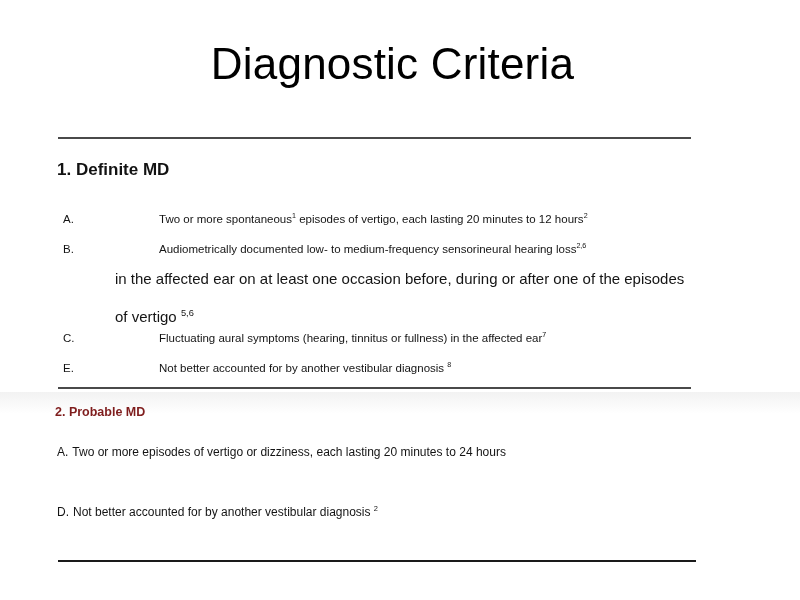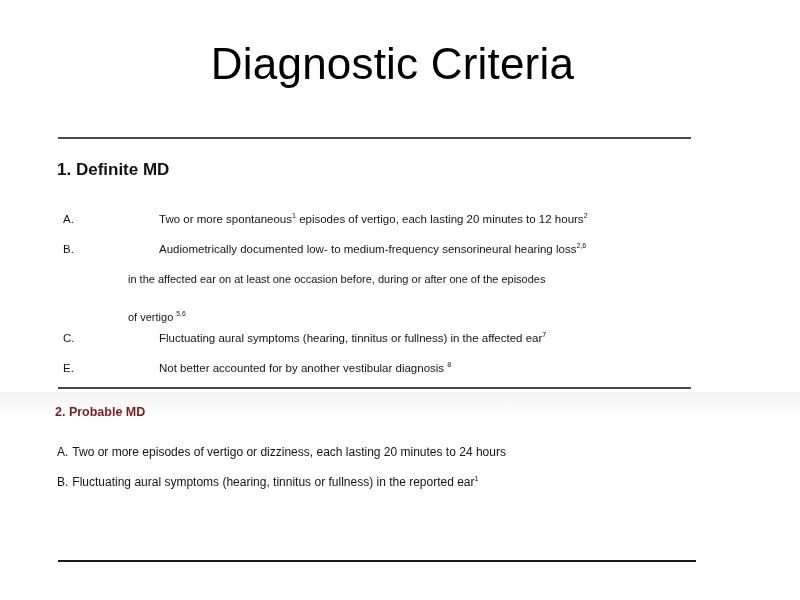--- a/index.html
+++ b/index.html
@@ -76,22 +76,22 @@
     width: 40px;
   }
   .s1-row .txt {
     position: absolute;
     left: 52px;
     top: 0;
     margin-left: 44px;
   }
   .s1-cont {
     position: absolute;
-    left: 128px;
-    font-size: 11px;
+    left: 115px;
+    font-size: 15px;
     line-height: 14px;
     color: #141414;
     white-space: nowrap;
   }
 
   .r-a  { top: 212px; }
   .r-b1 { top: 242px; }
   .r-b2 { top: 272px; }
   .r-b3 { top: 302px; margin-top: 8px; }
   .r-c  { top: 331px; }
@@ -173,18 +173,18 @@
   </div>
 
   <div class="rule rule-mid"></div>
 
   <div class="sec2-band"></div>
 
   <div class="sec2-heading">2. Probable MD</div>
 
   <div class="s2-row r2-a"><span class="lbl">A.</span><span>Two or more episodes of vertigo or dizziness, each lasting 20 minutes to 24 hours</span><sup></sup></div>
 
-  <div class="s2-row r2-b"><span class="lbl">B.</span><span>Fluctuating aural symptoms (hearing, tinnitus or fullness) in the reported ear</span><sup>1</sup></div>
 
+  <div class="s2-row r2-d"><span class="lbl">D.</span><span>Not better accounted for by another vestibular diagnosis </span><sup>2</sup></div>
 
   <div class="rule rule-bottom"></div>
 
 </div>
 
 </body></html>

